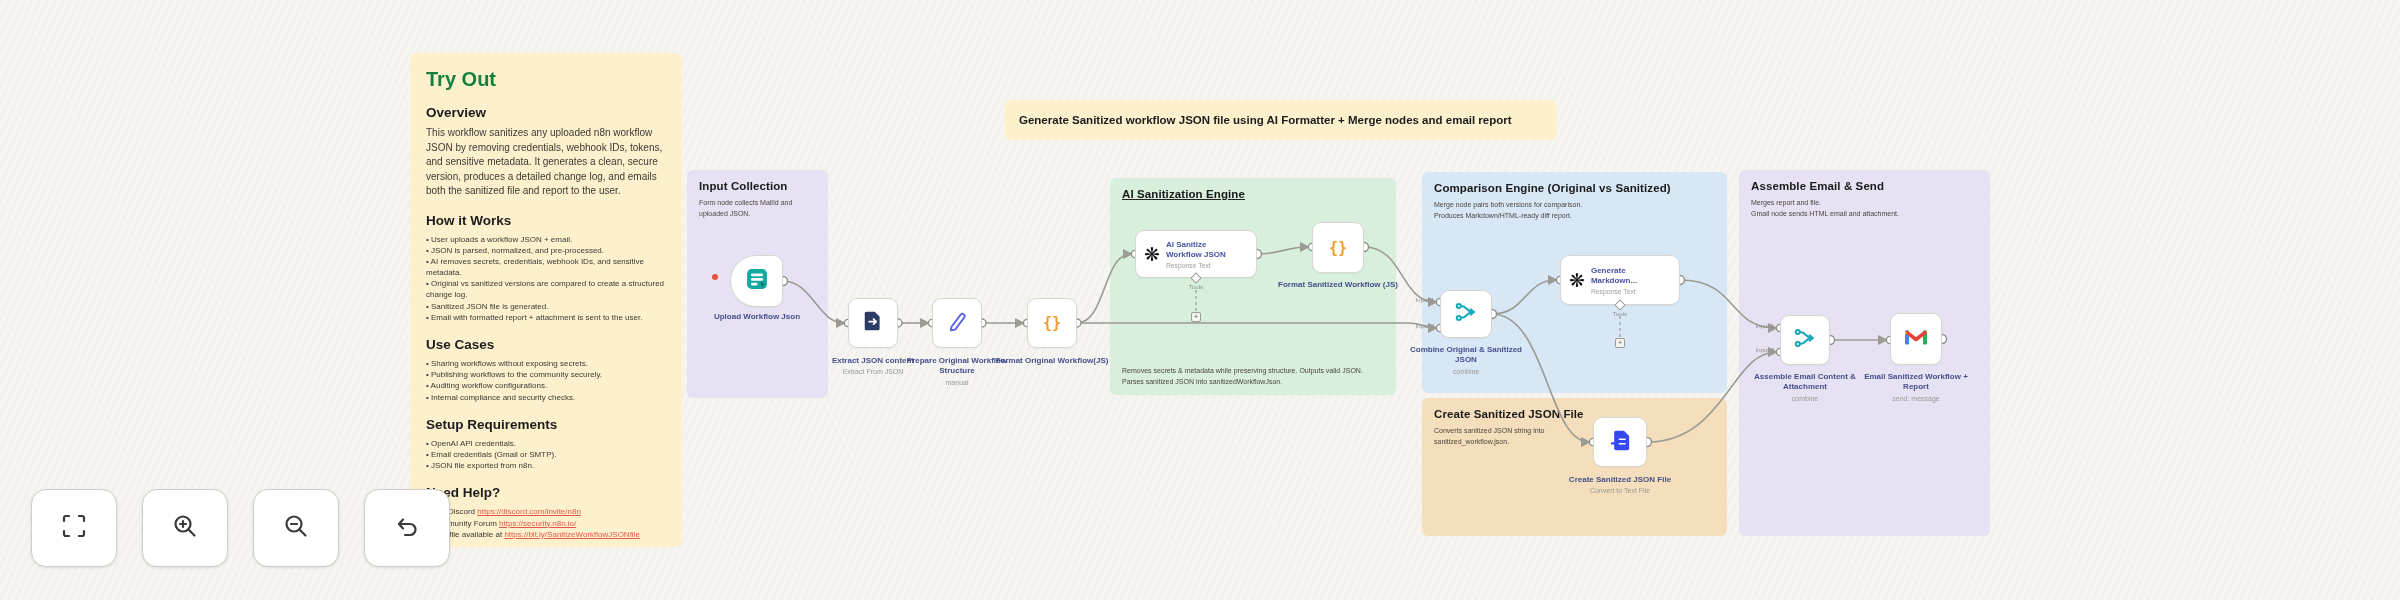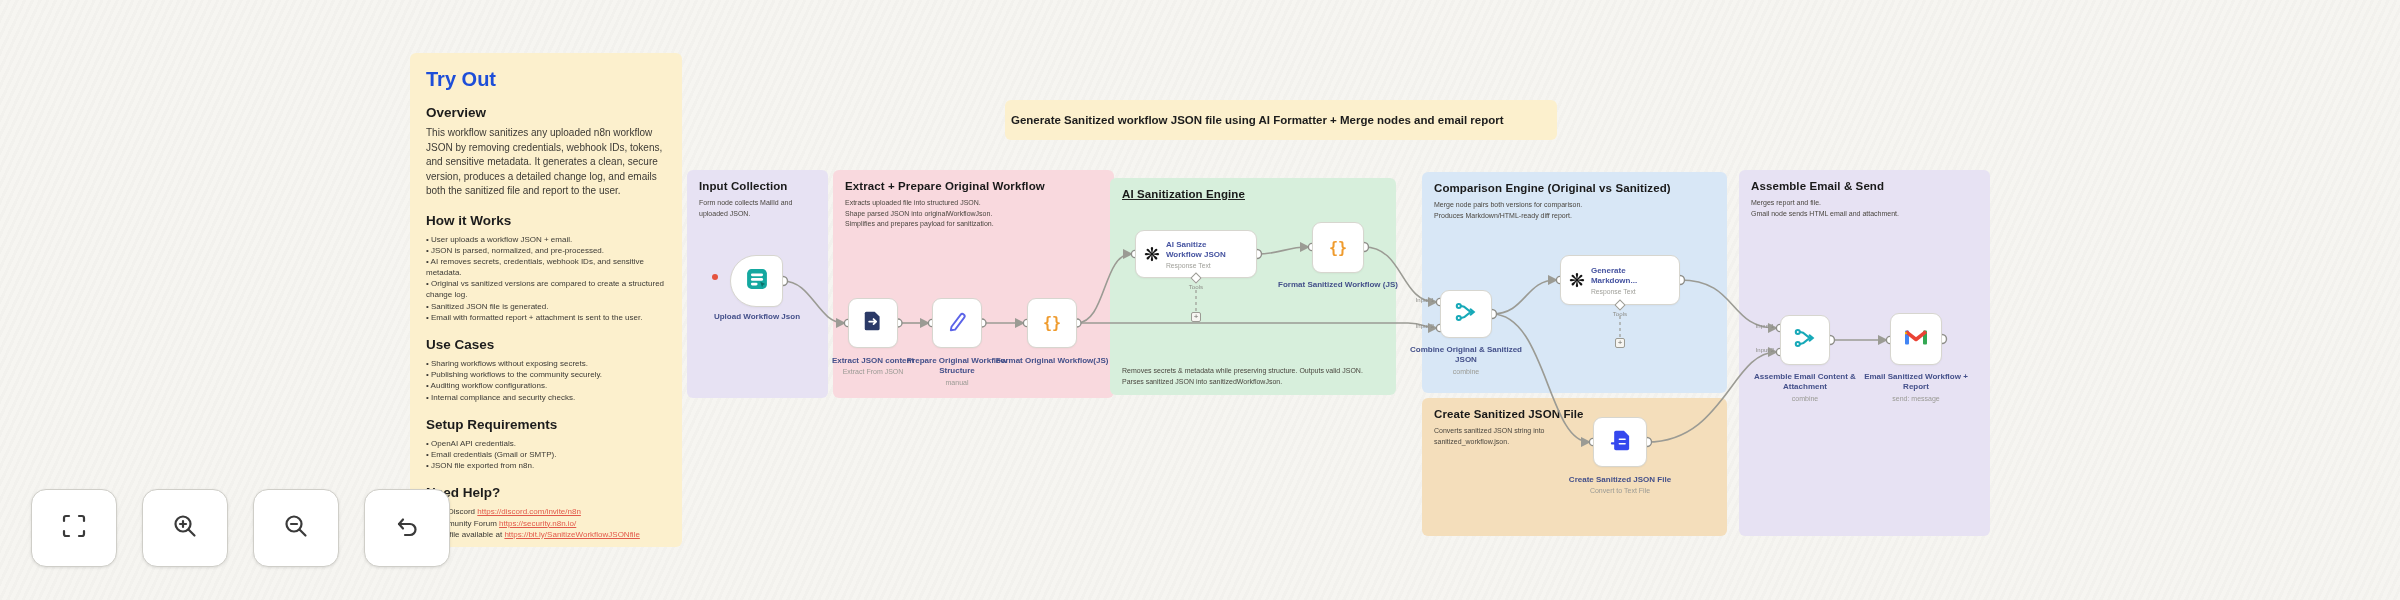--- a/index.html
+++ b/index.html
@@ -20,29 +20,29 @@
   .sec-green { background:#d7efdc; }
   .sec-blue { background:#d8e7f6; }
   .sec-tan { background:#f4debb; }
   .sec { padding:10px 12px; }
   .sec-title { font-size:11.5px; font-weight:700; color:#191919; letter-spacing:0.1px; }
   .sec-desc { margin-top:6px; font-size:7px; line-height:1.5; color:#4a463f; }
   .sec-desc span { display:block; }
 
   
   .tryout { padding:15px 16px; overflow:hidden; }
-  .tryout h1 { font-size:20px; font-weight:700; color:#1d4ed8; margin-bottom:8px; }
+  .tryout h1 { font-size:20px; font-weight:700; color:#15803d; margin-bottom:8px; }
   .tryout h2 { font-size:13.5px; font-weight:700; color:#1c1c1c; margin-top:14px; margin-bottom:6px; }
   .tryout p { font-size:10px; line-height:1.45; color:#3c3a35; }
   .tryout ul { list-style:none; }
   .tryout li { font-size:8px; line-height:1.4; color:#3c3a35; }
   .tryout li::before { content:"• "; }
   .tryout .link { color:#e2594b; cursor:pointer;text-decoration:underline; }
 
-  .banner { display:flex; align-items:center; padding:0 6px; font-size:11.5px; font-weight:700; color:#1c1c1c; white-space:nowrap; overflow:hidden; }
+  .banner { display:flex; align-items:center; padding:0 14px; font-size:11.5px; font-weight:700; color:#1c1c1c; white-space:nowrap; overflow:hidden; }
 
   
   .node { position:absolute; background:#fff; border:1.6px solid #d7d6cf; border-radius:9px;
           z-index:3; display:flex; align-items:center; justify-content:center;
           box-shadow:0 1px 2px rgba(0,0,0,0.04); cursor:pointer; }
   .node-trigger { border-radius:26px 9px 9px 26px; }
   .node-wide { justify-content:flex-start; padding:6px 8px; gap:6px; }
   .ncard-title { font-size:8px; font-weight:700; color:#4553a0; line-height:1.25; }
   .ncard-sub { font-size:6.8px; color:#a0a09a; margin-top:2px; }
   .nlabel { position:absolute; width:124px; text-align:center; z-index:3;
@@ -111,28 +111,20 @@
   </div>
 
   <div class="sticky sec sec-lav" style="left:687px;top:170px;width:141px;height:228px;">
     <div class="sec-title">Input Collection</div>
     <div class="sec-desc">
       <span>Form node collects MailId and</span>
         <span>uploaded JSON.</span>
     </div>
   </div>
 
-  <div class="sticky sec sec-pink" style="left:833px;top:170px;width:281px;height:228px;">
-    <div class="sec-title">Extract + Prepare Original Workflow</div>
-    <div class="sec-desc">
-      <span>Extracts uploaded file into structured JSON.</span>
-        <span>Shape parsed JSON into originalWorkflowJson.</span>
-        <span>Simplifies and prepares payload for sanitization.</span>
-    </div>
-  </div>
 
   <div class="sticky sec sec-green" style="left:1110px;top:178px;width:286px;height:217px;text-decoration:underline;">
     <div class="sec-title">AI Sanitization Engine</div>
     <div class="sec-desc" style="position:absolute;left:12px;right:12px;bottom:8px;">
       <span>Removes secrets &amp; metadata while preserving structure. Outputs valid JSON.</span>
         <span>Parses sanitized JSON into sanitizedWorkflowJson.</span>
     </div>
   </div>
 
   <div class="sticky sec sec-blue" style="left:1422px;top:172px;width:305px;height:221px;">

